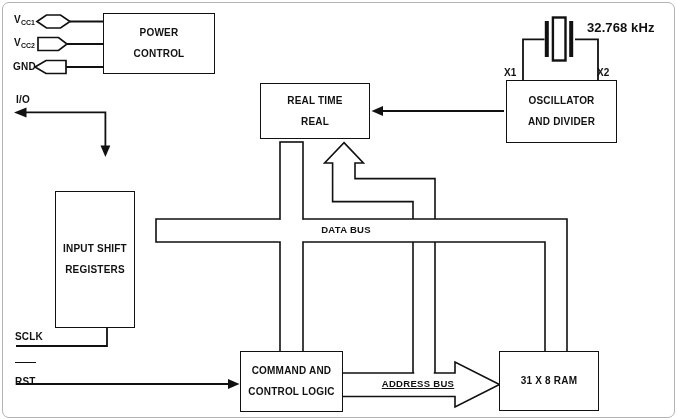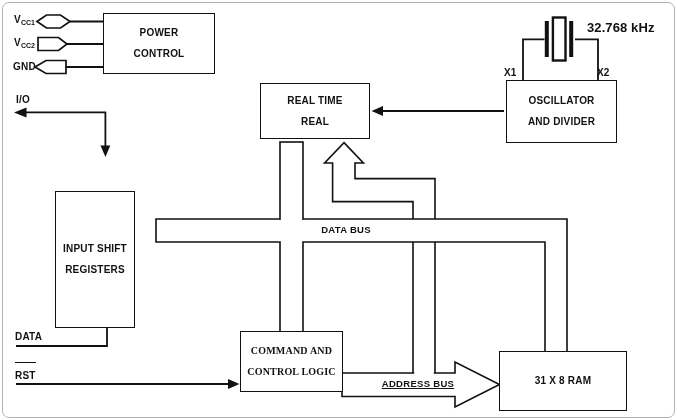--- a/index.html
+++ b/index.html
@@ -14,21 +14,21 @@
   svg.wires{position:absolute;left:0;top:0;z-index:1;}
   .lbl{
     position:absolute;z-index:2;font-weight:bold;font-size:10px;line-height:11px;
     letter-spacing:.2px;white-space:nowrap;
   }
   .lbl sub{font-size:7px;letter-spacing:0;vertical-align:-2px;}
   .bus-lbl{
     position:absolute;z-index:2;font-weight:bold;font-size:9.5px;line-height:10px;
     letter-spacing:.3px;text-align:center;width:100px;white-space:nowrap;
   }
-  .overline{border-top:1.5px solid #111;padding-top:8px;display:inline-block;line-height:10px;}
+  .overline{border-top:1.5px solid #111;padding-top:14px;display:inline-block;line-height:10px;}
   .block{
     position:absolute;z-index:3;background:#fff;border:1.7px solid #111;
     display:flex;flex-direction:column;align-items:center;justify-content:center;
     text-align:center;font-weight:bold;font-size:10px;line-height:12px;letter-spacing:.2px;
     box-sizing:border-box;
     gap:9px;
   }
 </style>
 </head>
 <body>
@@ -79,21 +79,21 @@
       <rect x="544.8" y="21" width="4" height="36" fill="#111"></rect>
       <rect x="569.2" y="21" width="4" height="36" fill="#111"></rect>
       <rect x="552.9" y="17.5" width="12.6" height="43" fill="#fff" stroke="#111" stroke-width="2.4"></rect>
     </g>
   </svg>
 
   <div class="lbl" style="left:14px;top:14px;"><span>V</span><sub>CC1</sub></div>
   <div class="lbl" style="left:14px;top:36.5px;"><span>V</span><sub>CC2</sub></div>
   <div class="lbl" style="left:13px;top:61px;">GND</div>
   <div class="lbl" style="left:16px;top:93.5px;">I/O</div>
-  <div class="lbl" style="left:15px;top:331px;">DATA</div>
+  <div class="lbl" style="left:15px;top:331px;">SCLK</div>
   <div class="lbl" style="left:15px;top:362px;"><span class="overline">RST</span></div>
   <div class="lbl" style="left:504px;top:67px;">X1</div>
   <div class="lbl" style="left:597px;top:67px;">X2</div>
   <div class="lbl" style="left:587px;top:22px;letter-spacing:.1px;font-size:13px;">32.768 kHz</div>
 
   <div class="bus-lbl" style="left:296px;top:225px;">DATA BUS</div>
   <div class="bus-lbl" style="left:368px;top:379px;text-decoration:underline;">ADDRESS BUS</div>
 
   <div class="block" style="left:103px;top:13px;width:112px;height:61px;">
     <div>POWER</div>
@@ -104,20 +104,20 @@
     <div>REAL</div>
   </div>
   <div class="block" style="left:506px;top:80px;width:111px;height:63px;">
     <div>OSCILLATOR</div>
     <div>AND DIVIDER</div>
   </div>
   <div class="block" style="left:55px;top:158px;width:80px;height:137px;margin-top:33px;">
     <div>INPUT SHIFT</div>
     <div>REGISTERS</div>
   </div>
-  <div class="block" style="left:240px;top:331px;width:103px;height:61px;font-family:Liberation Serif, serif;">
+  <div class="block" style="left:240px;top:351px;width:103px;height:61px;">
     <div>COMMAND AND</div>
     <div>CONTROL LOGIC</div>
   </div>
-  <div class="block" style="left:499px;top:351px;width:128px;height:60px;">
+  <div class="block" style="left:499px;top:351px;width:100px;height:60px;">
     <div>31 X 8 RAM</div>
   </div>
 </div>
 
 </body></html>

